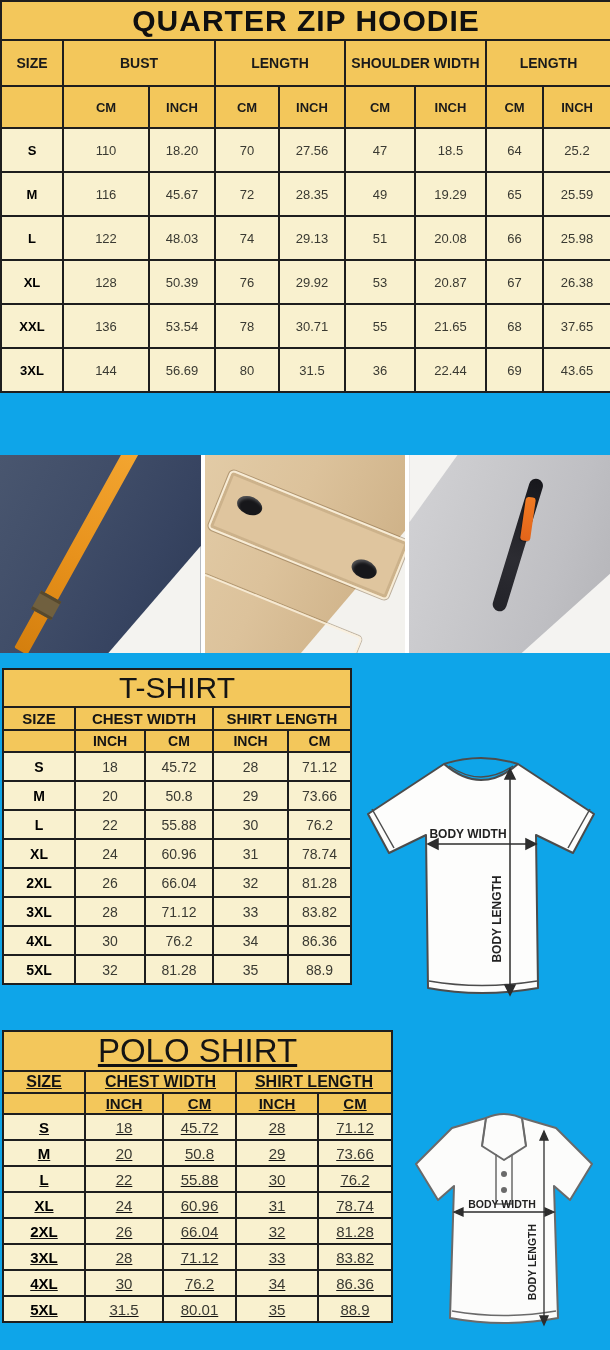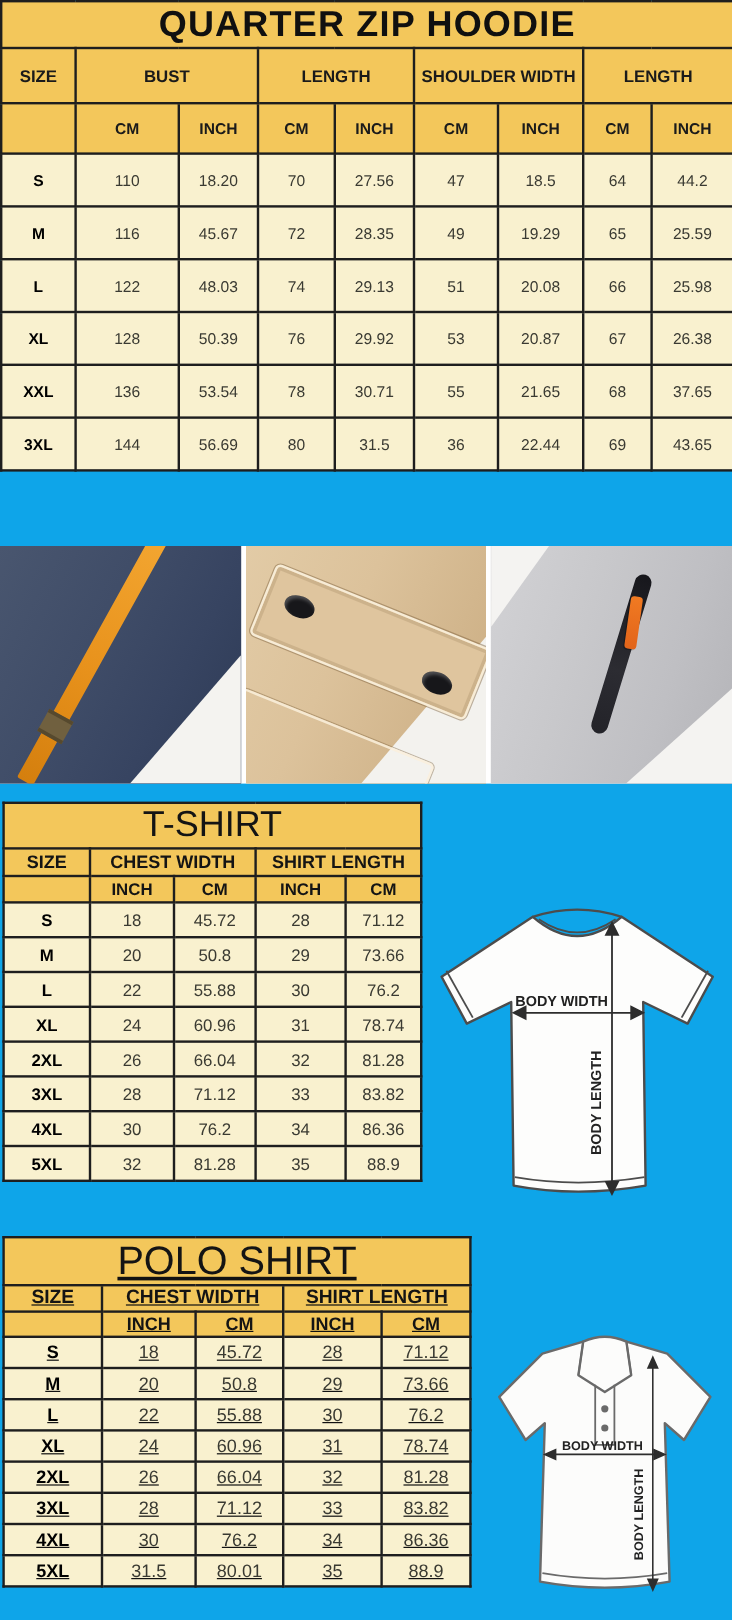--- a/index.html
+++ b/index.html
@@ -117,21 +117,21 @@
     <tbody>
         <tr>
           <td class="size">S</td>
           <td>110</td>
           <td>18.20</td>
           <td>70</td>
           <td>27.56</td>
           <td>47</td>
           <td>18.5</td>
           <td>64</td>
-          <td>44.2</td>
+          <td>25.2</td>
         </tr>
         <tr>
           <td class="size">M</td>
           <td>116</td>
           <td>45.67</td>
           <td>72</td>
           <td>28.35</td>
           <td>49</td>
           <td>19.29</td>
           <td>65</td>

